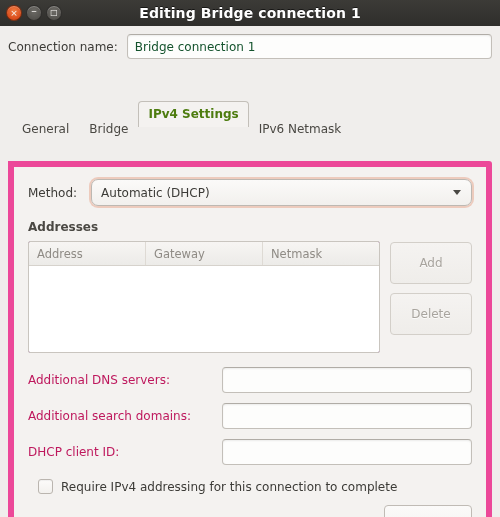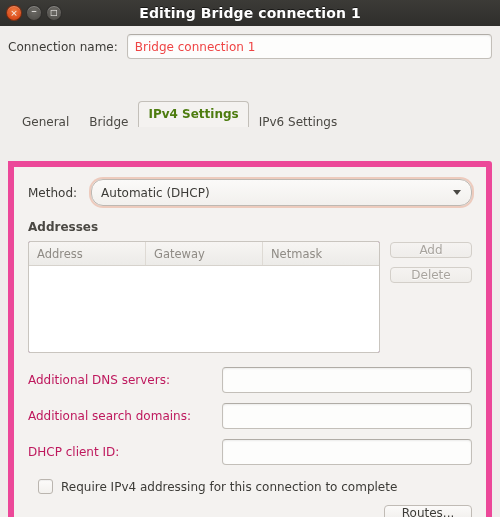--- a/index.html
+++ b/index.html
@@ -98,21 +98,21 @@
   .entry {
     background: #fdfdfc;
     border: 1px solid #c3bfb9;
     border-top-color: #b0aca6;
     border-radius: 4px;
     height: 25px;
     box-sizing: border-box;
     padding: 0 7px;
     font-family: "DejaVu Sans", sans-serif;
     font-size: 12px;
-    color: #ef4444;
+    color: #14532d;
     outline: none;
     box-shadow: inset 0 1px 2px rgba(0,0,0,0.07);
   }
   .conn-entry { flex: 1; }
 
   
   .tabstrip {
     display: flex;
     align-items: flex-end;
     height: 24px;
@@ -122,21 +122,21 @@
   }
   .tab {
     font-size: 12px;
     color: #4a4843;
     padding: 4px 9px 4px 9px;
     border: 1px solid transparent;
     border-bottom: none;
     border-radius: 4px 4px 0 0;
     line-height: 15px;
     position: relative;
-    top: 7px;
+    top: 14px;
     white-space: nowrap;
   }
   .tab.active {
     background: #f4f2f0;
     border-color: #c3bfb9;
     font-weight: bold;
     color: #4d7c0f;
     top: 0;
     padding-top: 5px;
     padding-bottom: 5px;
@@ -166,21 +166,21 @@
     font-size: 12px;
     margin-right: 14px;
     white-space: nowrap;
   }
   .combo {
     flex: 1;
     height: 27px;
     box-sizing: border-box;
     background: linear-gradient(to bottom, #fbfaf9 0%, #f2f0ed 100%);
     border: 1px solid #bdb8b2;
-    border-radius: 12px;
+    border-radius: 7px;
     display: flex;
     align-items: center;
     padding: 0 0 0 9px;
     position: relative;
     box-shadow: 0 0 0 2px rgba(221,114,73,0.30);
   }
   .combo-text {
     font-size: 12px;
     color: #3c3b37;
     flex: 1;
@@ -244,21 +244,21 @@
   }
 
   .side-btns {
     width: 82px;
     display: flex;
     flex-direction: column;
     gap: 9px;
     padding-top: 1px;
   }
   .btn {
-    height: 16px;
+    height: 42px;
     box-sizing: border-box;
     background: linear-gradient(to bottom, #fbfaf9 0%, #f1efec 100%);
     border: 1px solid #c0bbb5;
     border-radius: 4px;
     font-size: 12px;
     color: #3c3b37;
     display: flex;
     align-items: center;
     justify-content: center;
     font-family: "DejaVu Sans", sans-serif;
@@ -333,21 +333,21 @@
 
   <div class="conn-row">
     <span class="conn-label">Connection name:</span>
     <input class="entry conn-entry" type="text" value="Bridge connection 1" style="">
   </div>
 
   <div class="tabstrip">
     <div class="tab inactive">General</div>
     <div class="tab inactive">Bridge</div>
     <div class="tab active">IPv4 Settings</div>
-    <div class="tab inactive">IPv6 Settings</div>
+    <div class="tab inactive">IPv6 Netmask</div>
   </div>
 
   <div class="tabpanel">
 
     <div class="method-row">
       <span class="method-label">Method:</span>
       <div class="combo">
         <span class="combo-text">Automatic (DHCP)</span>
         <span class="combo-arrow-wrap">
           <span class="tri-down"></span>

